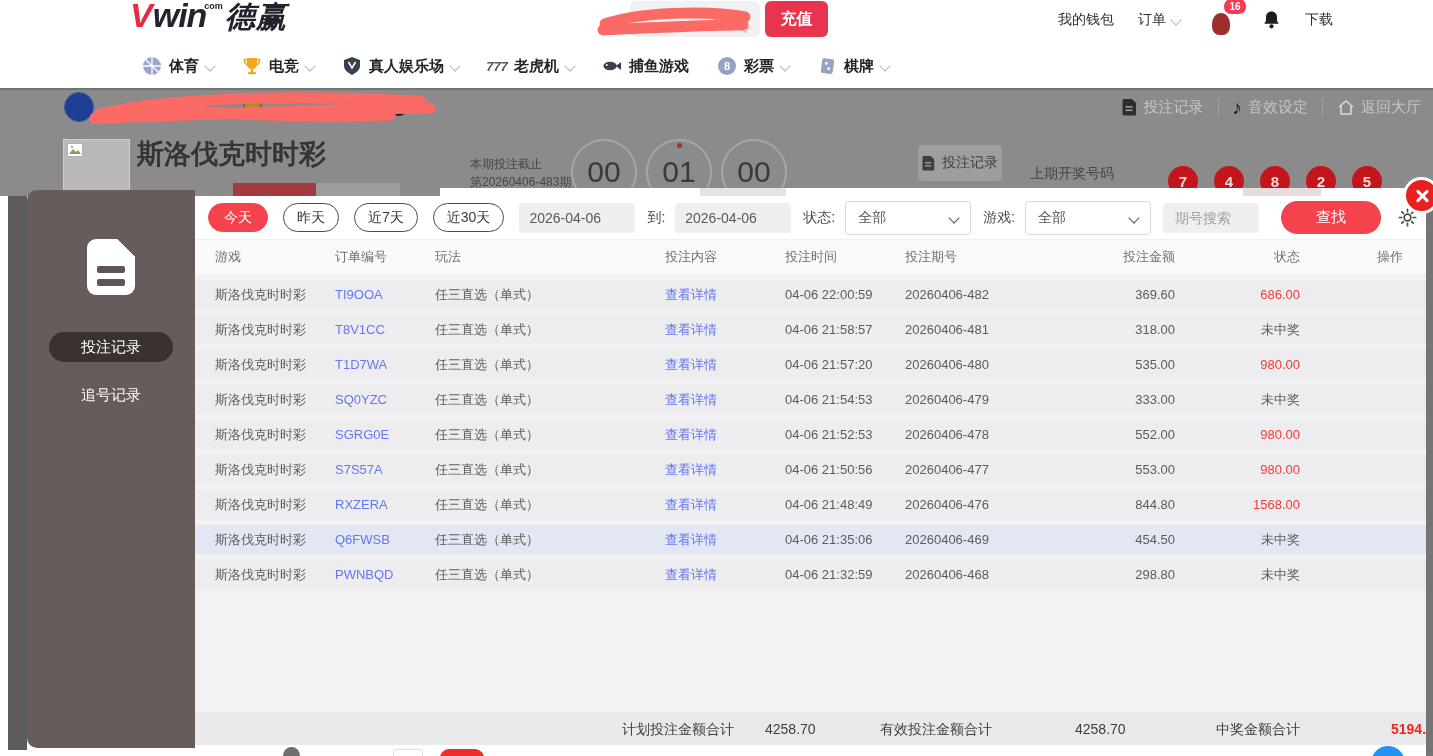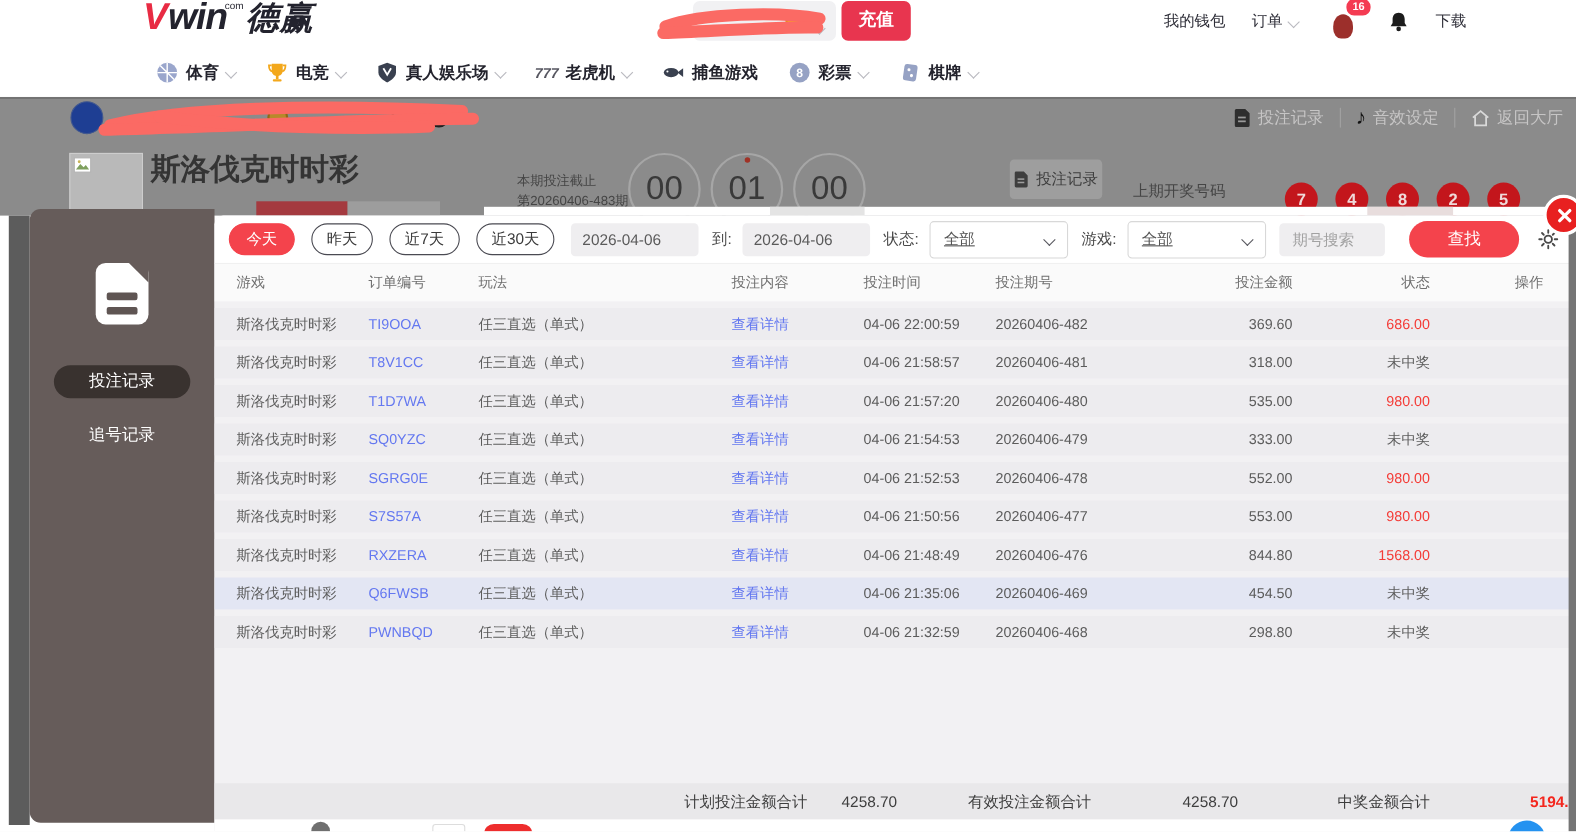--- a/index.html
+++ b/index.html
@@ -4,21 +4,21 @@
 <style>
   html,body{margin:0;padding:0;background:#ffffff;}
   .page{position:relative;width:1433px;height:756px;overflow:hidden;background:#fff;
         font-family:"Liberation Sans","DejaVu Sans",sans-serif;}
 
   
   .header{position:absolute;top:0;left:0;width:100%;height:88px;background:#fff;z-index:20;}
   .logo{position:absolute;left:130px;top:-4px;white-space:nowrap;}
   .logo-v{font-size:34px;font-weight:900;font-style:italic;color:#e82b43;}
   .logo-win{font-size:34px;font-weight:900;font-style:italic;color:#23232e;letter-spacing:-1px;}
-  .logo-com{font-size:9px;font-weight:400;color:#23232e;position:relative;top:-18px;left:-2px;}
+  .logo-com{font-size:9px;font-weight:700;color:#23232e;position:relative;top:-18px;left:-2px;}
   .logo-cn{font-size:30px;font-weight:900;font-style:italic;color:#23232e;letter-spacing:1px;}
   .balance-box{position:absolute;left:630px;top:1px;width:130px;height:36px;background:#f1f1f3;border-radius:6px;}
   .coin{position:absolute;right:30px;top:10px;width:16px;height:16px;border-radius:50%;
         background:#f7b30d;border:2px solid #dd9b00;box-sizing:border-box;}
   .balance-chev{position:absolute;left:741px;top:17px;}
   .chev{display:inline-block;width:7px;height:7px;border-right:1.7px solid #b9b9bf;border-bottom:1.7px solid #b9b9bf;transform:rotate(45deg);}
   .chev.dark{border-color:#55555c;}
   .deposit-btn{position:absolute;left:765px;top:1px;width:63px;height:36px;background:#e8354f;border-radius:6px;
         color:#fff;font-size:16px;font-weight:700;text-align:center;line-height:36px;cursor:pointer;}
   .hdr-right{position:absolute;right:100px;top:0;height:40px;display:flex;align-items:center;gap:24px;}
@@ -74,21 +74,21 @@
   
   .modal{position:absolute;left:195px;top:196px;width:1233px;height:560px;background:#f2f1f3;border-radius:8px 0 0 0;overflow:hidden;z-index:4;}
   .filters{height:44px;background:#fff;display:flex;align-items:center;padding-left:13px;border-bottom:1px solid #f0f0f0;box-sizing:border-box;}
   .qbtn{height:29px;border-radius:15px;border:1px solid #4a4a52;background:#fff;color:#3a3a3a;font-size:14px;
         padding:0 13px;margin-right:15px;display:flex;align-items:center;cursor:pointer;box-sizing:border-box;}
   .qbtn.active{background:#f4434c;border-color:#f4434c;color:#fff;padding:0 15px;}
   .dinput{width:116px;height:30px;background:#efeef0;border:none;border-radius:4px;color:#5a5a5a;font-size:14px;
         padding:0 10px;box-sizing:border-box;margin-right:12px;font-family:inherit;}
   .flabel{color:#4a4a4a;font-size:14px;margin-right:10px;}
   .fselect{width:126px;height:32px;background:#fff;border:1px solid #d8d8d8;border-radius:4px;display:flex;
-        align-items:center;justify-content:space-between;padding:16px 12px;color:#555;font-size:14px;margin-right:12px;box-sizing:border-box;cursor:pointer;text-decoration:underline;}
+        align-items:center;justify-content:space-between;padding:16px 12px;color:#555;font-size:14px;margin-right:12px;box-sizing:border-box;cursor:pointer;}
   .sinput{width:96px;height:30px;background:#efeef0;border:none;border-radius:4px;font-size:14px;padding:0 12px;
         color:#555;box-sizing:border-box;font-family:inherit;}
   .sinput::placeholder{color:#a2a2a2;}
   .findbtn{width:100px;height:33px;border-radius:17px;background:#f4434c;color:#fff;font-size:15px;border:none;
         margin-left:22px;cursor:pointer;font-family:inherit;}
   .gear{margin-left:16px;cursor:pointer;display:flex;align-items:center;}
   .thead,.trow{display:grid;grid-template-columns:120px 100px 230px 120px 120px 150px 120px 125px 1fr;
         padding:0 25px 0 20px;align-items:center;}
   .thead{height:34px;background:#fafafa;color:#6f6f6f;font-size:13px;}
   .th-r{text-align:right;}

